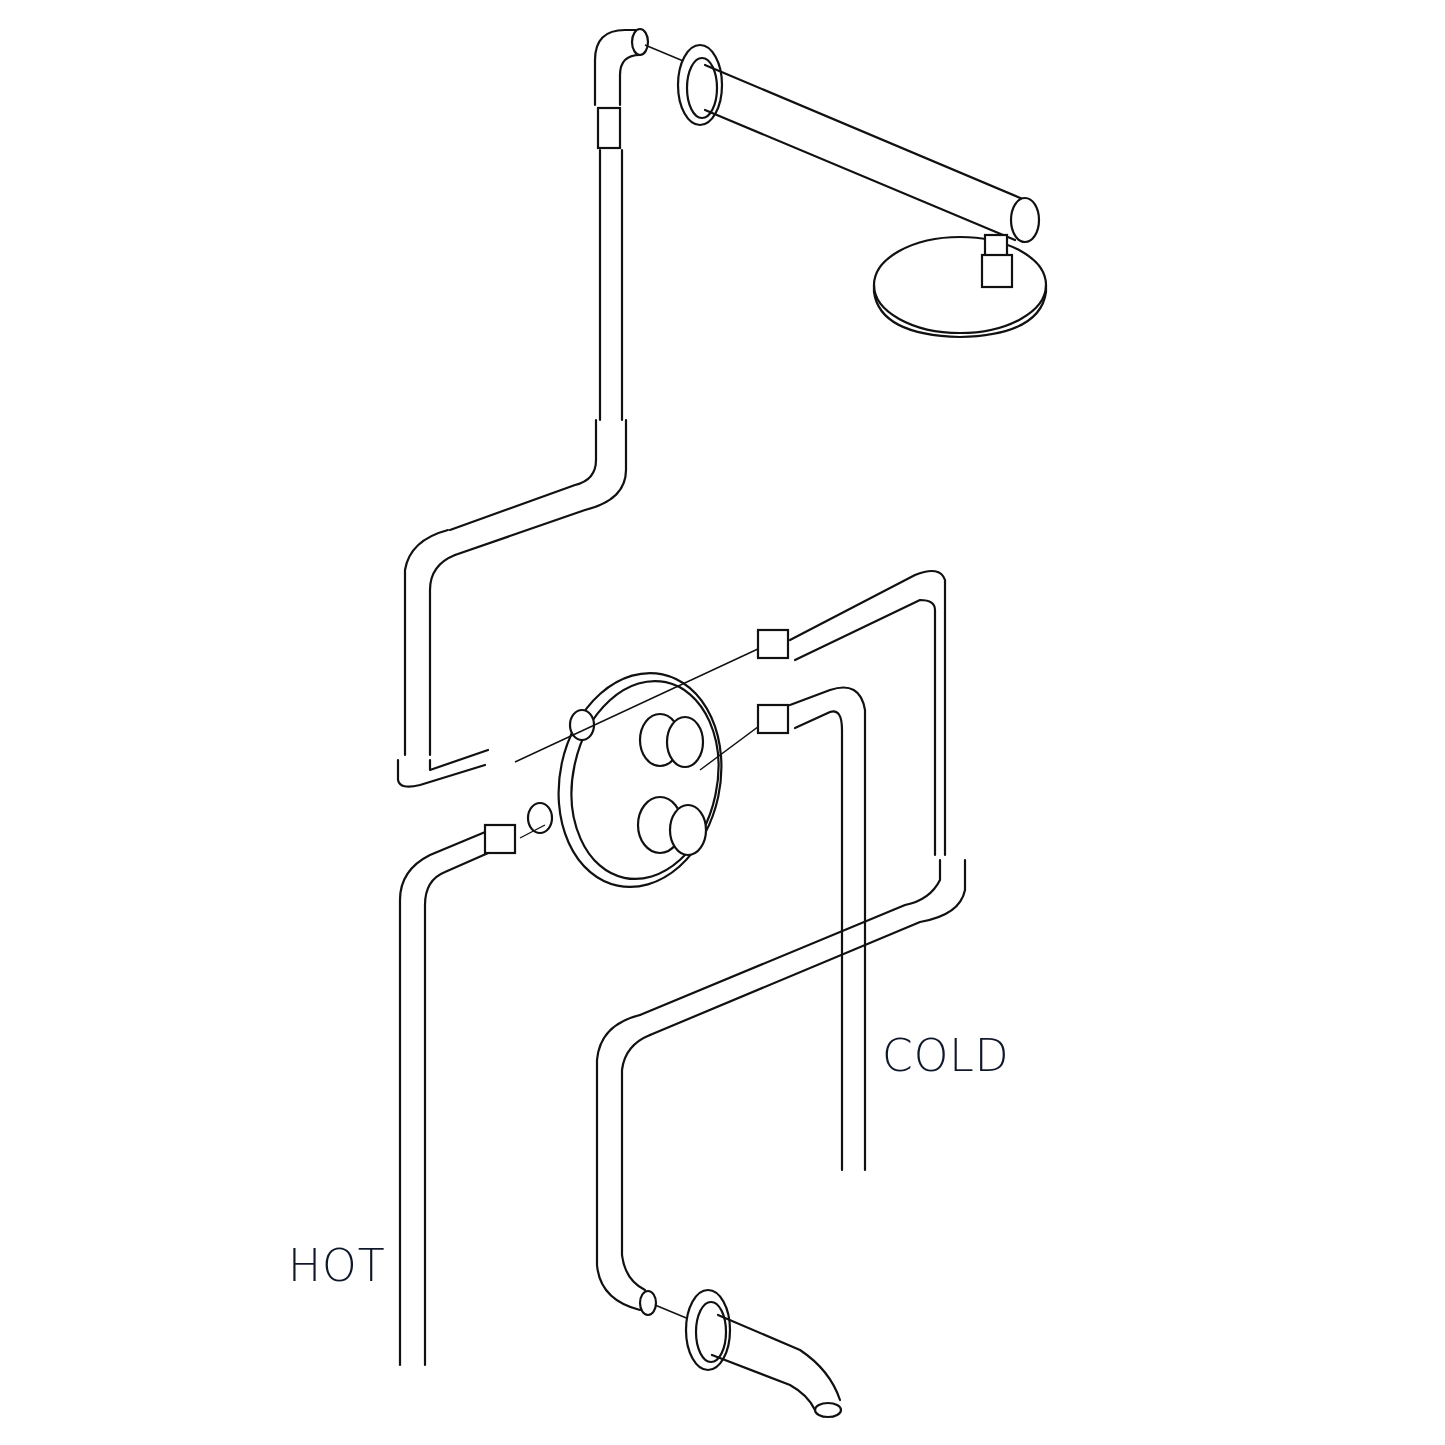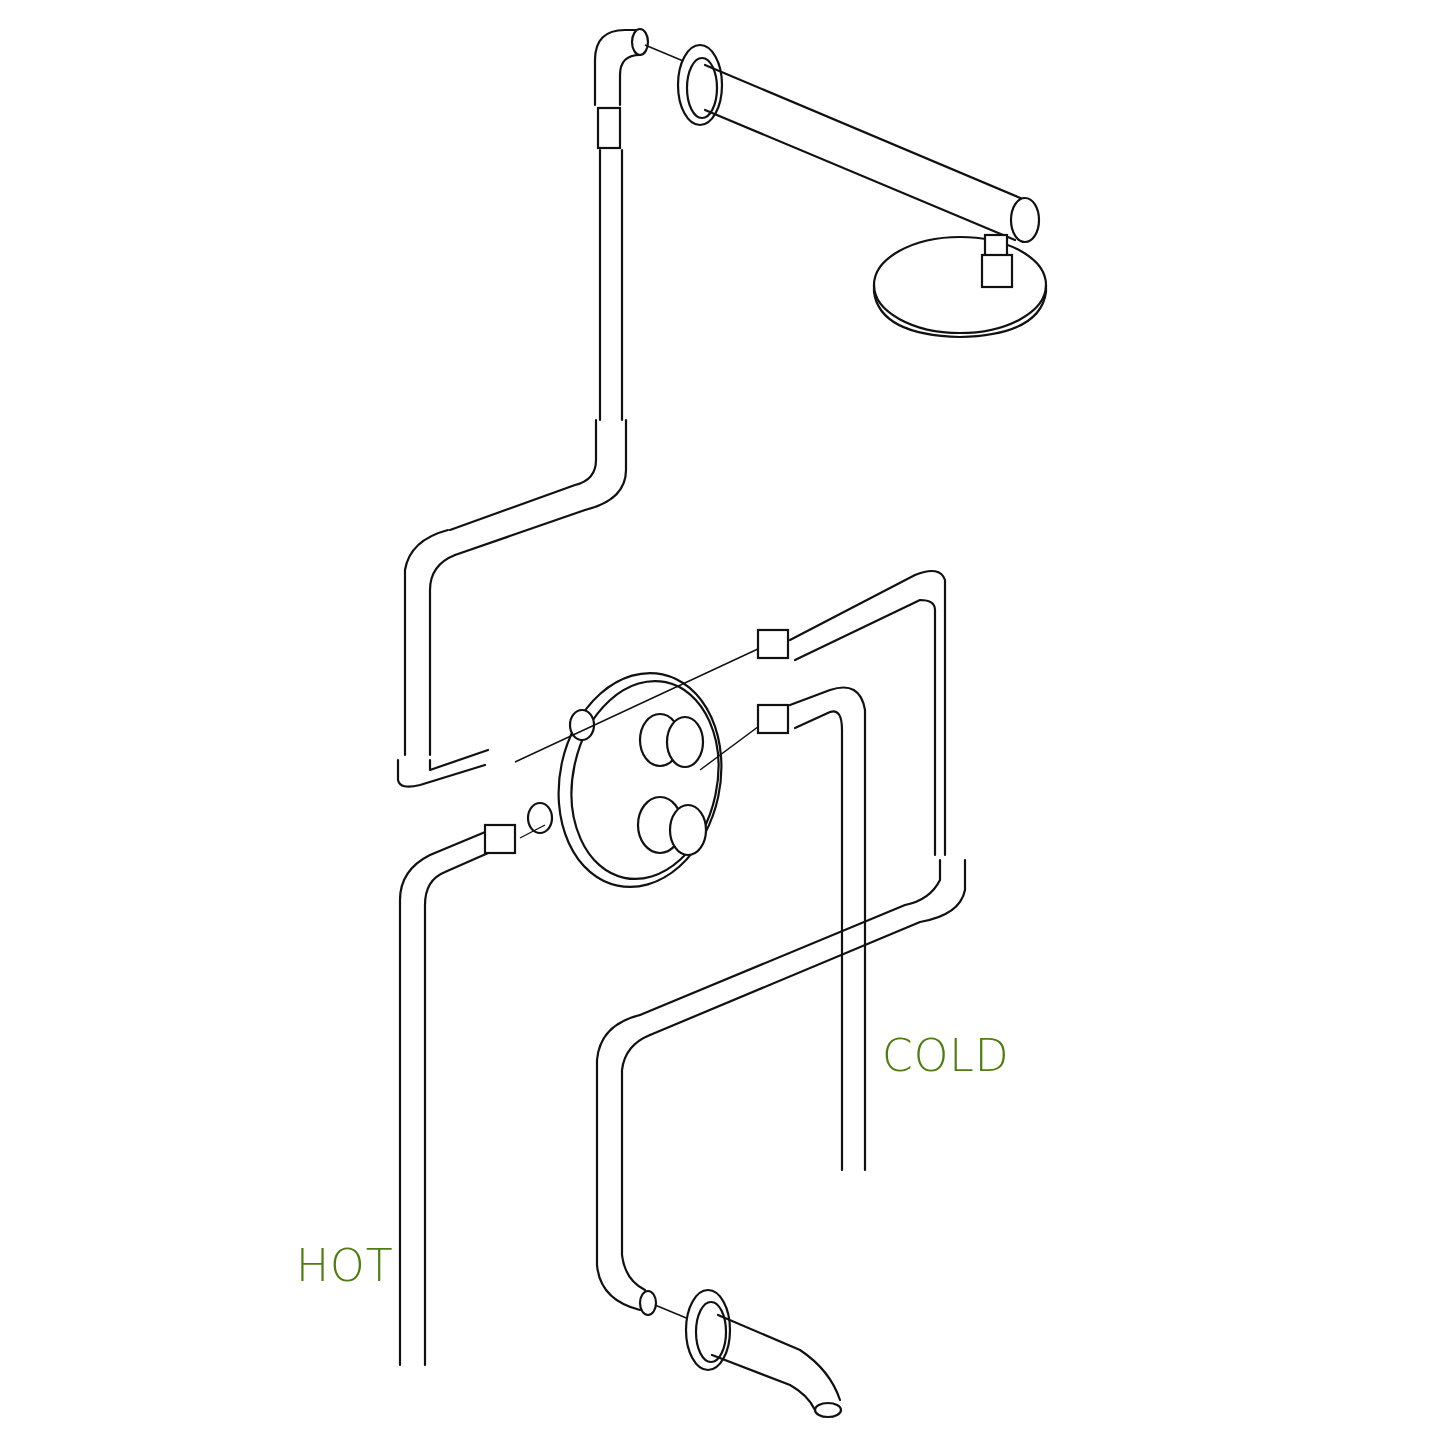--- a/index.html
+++ b/index.html
@@ -2,21 +2,21 @@
 <html><head>
 <meta charset="utf-8">
 <style>
   html, body { margin:0; padding:0; background:#ffffff; }
   body { width:1445px; height:1445px; overflow:hidden; }
   #stage { position:relative; width:1445px; height:1445px; }
   svg { position:absolute; left:0; top:0; }
   .ln { fill:none; stroke:#111; stroke-width:2.2; stroke-linecap:round; stroke-linejoin:round; }
   .thin { fill:none; stroke:#111; stroke-width:1.4; }
   .wf { fill:#fff; stroke:#111; stroke-width:2.2; }
-  .label { position:absolute; font-family:"DejaVu Sans", sans-serif; font-size:44px; color:#4d7c0f; letter-spacing:1px; font-weight:300; }
+  .label { position:absolute; font-family:"DejaVu Sans", sans-serif; font-size:44px; color:#0f172a; letter-spacing:1px; font-weight:300; }
 </style>
 </head>
 <body>
 
 <div id="stage">
 <svg width="1445" height="1445" viewBox="0 0 1445 1445">
 
   <g>
     <path class="ln" d="M595 105 L595 60 Q595 30 625 30 L640 30"></path>
     <path class="ln" d="M620 105 L620 75 Q620 55 640 55"></path>
@@ -88,15 +88,15 @@
     <path class="ln" d="M712 1355 L790 1385 Q808 1395 815 1410"></path>
     <ellipse class="wf" cx="828" cy="1410" rx="13" ry="7"></ellipse>
   </g>
 
   <g>
     <path class="ln" d="M490 830 L430 855 Q400 870 400 900 L400 1365"></path>
     <path class="ln" d="M495 850 L445 872 Q425 880 425 905 L425 1365"></path>
     <rect class="wf" x="485" y="825" width="30" height="28"></rect>
   </g>
 </svg>
-<div class="label" style="left:296px;top:1240px;">HOT</div>
+<div class="label" style="left:288px;top:1240px;">HOT</div>
 <div class="label" style="left:882px;top:1030px;">COLD</div>
 </div>
 
 </body></html>

